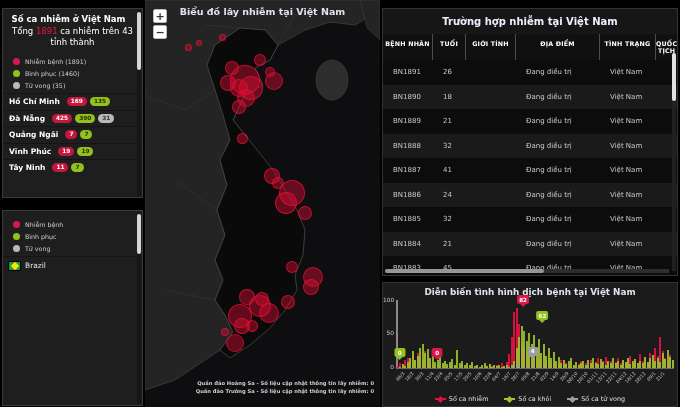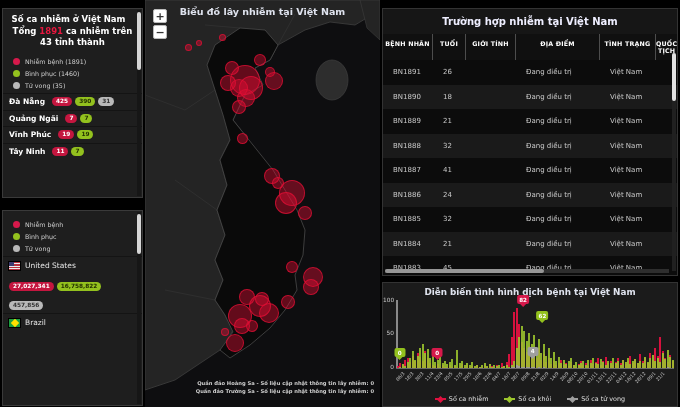--- a/index.html
+++ b/index.html
@@ -4,21 +4,21 @@
 <style>
   html,body{margin:0;padding:0;background:#000;}
   #app{position:relative;width:680px;height:407px;background:#000;
        font-family:"DejaVu Sans",sans-serif;overflow:hidden;color:#ddd;}
 
   
   .lpanel{position:absolute;left:2px;width:141px;background:#1e1e1e;border:1px solid #3a3a3a;box-sizing:border-box;overflow:hidden;}
   #panelA{top:8px;height:190px;}
   #panelB{top:210px;height:196px;}
   .lp-title{font-size:8.5px;font-weight:bold;color:#fff;text-align:center;margin:5px 14px 0 6px;line-height:11px;}
-  .lp-sub{font-size:8.5px;font-weight:bold;color:#fff;text-align:center;margin:1px 6px 0 6px;line-height:11px;}
+  .lp-sub{font-size:8.5px;font-weight:normal;color:#fff;text-align:center;margin:1px 6px 0 6px;line-height:11px;}
   .lp-sub .tot{color:#e8173f;}
   .lp-title .muted{color:#9a9a9a;font-weight:normal;font-size:7.5px;}
   .lgnd{margin:7px 0 2px 10px;}
   .lgnd-item{display:flex;align-items:center;height:12px;}
   .dot{width:7px;height:7px;border-radius:50%;margin-right:5px;flex:0 0 auto;}
   .lgnd-label{font-size:6.3px;color:#cfcfcf;}
   .prov-row{display:flex;align-items:center;height:15.5px;padding:0 6px;border-top:1px solid #141414;}
   .prov-name{font-size:7.5px;font-weight:bold;color:#fff;margin-right:4px;white-space:nowrap;}
   .badge{display:inline-block;font-size:5.8px;font-weight:bold;padding:1px 4px;border-radius:6px;margin-left:3px;line-height:7px;}
   .b-red{background:#c4163f;color:#fff;}
@@ -105,20 +105,25 @@
           <span class="dot" style="background: rgb(147, 193, 30);"></span>
           <span class="lgnd-label">Bình phục (1460)</span>
         </div>
         <div class="lgnd-item">
           <span class="dot" style="background: rgb(185, 185, 185);"></span>
           <span class="lgnd-label">Tử vong (35)</span>
         </div>
       </div>
     <div id="provinceList">
         <div class="prov-row">
+          <span class="prov-name">Hồ Chí Minh</span>
+          <span class="badge b-red">169</span>
+          <span class="badge b-green">135</span>
+        </div>
+        <div class="prov-row">
           <span class="prov-name">Đà Nẵng</span>
           <span class="badge b-red">425</span>
           <span class="badge b-green">390</span>
           <span class="badge b-gray">31</span>
         </div>
         <div class="prov-row">
           <span class="prov-name">Quảng Ngãi</span>
           <span class="badge b-red">7</span>
           <span class="badge b-green">7</span>
         </div>
@@ -147,27 +152,20 @@
         <div class="lgnd-item">
           <span class="dot" style="background: rgb(147, 193, 30);"></span>
           <span class="lgnd-label">Bình phục</span>
         </div>
         <div class="lgnd-item">
           <span class="dot" style="background: rgb(185, 185, 185);"></span>
           <span class="lgnd-label">Tử vong</span>
         </div>
       </div>
     <div id="countryList">
-        <div class="cty-row">
-          <div class="cty-top">
-            <span class="flag flag-us"></span>
-            <span class="cty-name">United States</span>
-          </div>
-          <div class="cty-badges"><span class="badge b-red">27,027,341</span><span class="badge b-green">16,758,822</span><span class="badge b-gray">457,856</span></div>
-        </div>
         <div class="cty-row">
           <div class="cty-top">
             <span class="flag flag-br"></span>
             <span class="cty-name">Brazil</span>
           </div>
         </div>
       </div>
     <div class="vsb" style="top:1px;height:192px;">
       <div class="thumb" style="top:2px;height:40px;"></div>
     </div>

